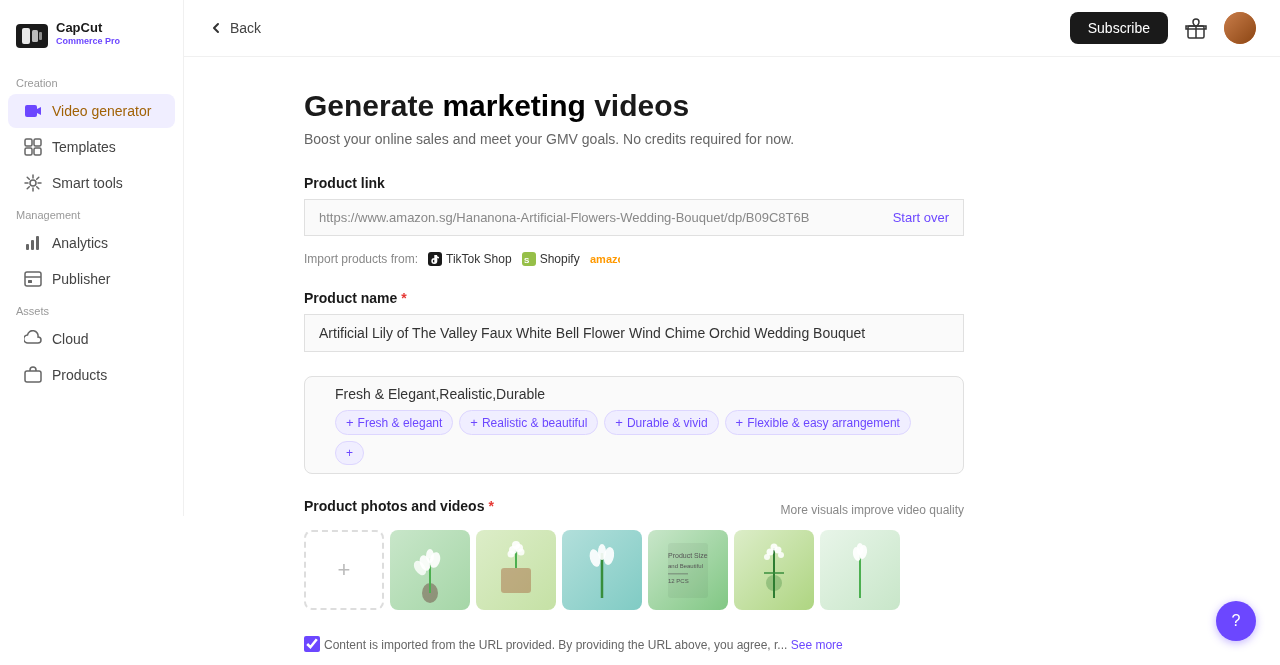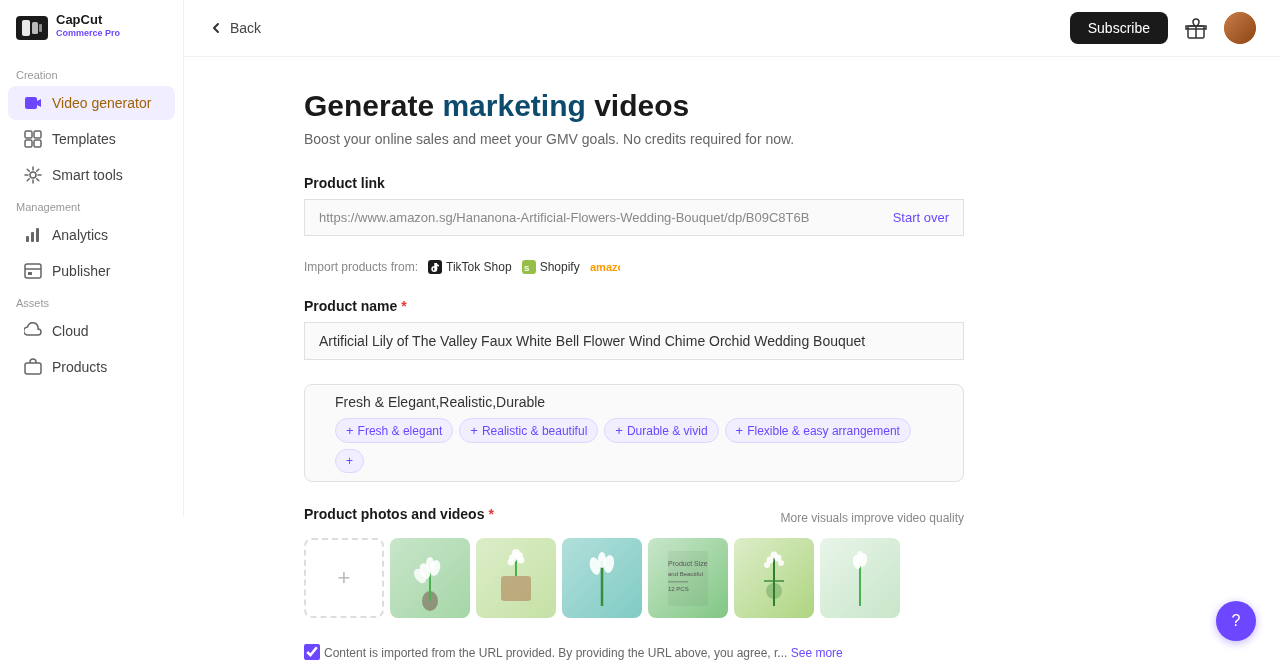--- a/index.html
+++ b/index.html
@@ -6,21 +6,21 @@
     body { font-family: -apple-system, BlinkMacSystemFont, 'Segoe UI', sans-serif; background: #fff; display: flex; height: 665px; overflow: hidden; }
 
     
     .sidebar {
       width: 184px;
       min-width: 184px;
       background: #fff;
       border-right: 1px solid #f0f0f0;
       display: flex;
       flex-direction: column;
-      padding: 4px 0;
+      padding: 12px 0;
       height: 516px;
     }
     .sidebar-logo {
       padding: 8px 16px 16px;
       display: flex;
       align-items: center;
       gap: 8px;
     }
     .logo-icon {
       width: 32px;
@@ -110,21 +110,21 @@
     .page-content {
       padding: 32px 120px 40px;
       max-width: 900px;
     }
     .page-title {
       font-size: 30px;
       font-weight: 700;
       color: #1a1a1a;
       margin-bottom: 8px;
     }
-    .page-title .accent { color: #0c4a6e; }
+    .page-title .accent { color: #000000; }
     .page-subtitle { font-size: 14px; color: #666; margin-bottom: 28px; }
 
     .form-section { margin-bottom: 24px; }
     .form-label {
       font-size: 14px;
       font-weight: 600;
       color: #1a1a1a;
       margin-bottom: 8px;
       display: flex;
       align-items: center;
@@ -141,21 +141,21 @@
       justify-content: space-between;
       background: #fafafa;
     }
     .url-text { font-size: 13px; color: #888; flex: 1; white-space: nowrap; overflow: hidden; text-overflow: ellipsis; }
     .start-over { font-size: 13px; color: #6c47ff; cursor: pointer; white-space: nowrap; margin-left: 8px; text-decoration: none; }
 
     .import-row {
       display: flex;
       align-items: center;
       gap: 10px;
-      margin-top: 24px;
+      margin-top: 16px;
       font-size: 12px;
       color: #888;
     }
     .platform-badge {
       display: flex;
       align-items: center;
       gap: 4px;
       font-size: 12px;
       color: #333;
     }

